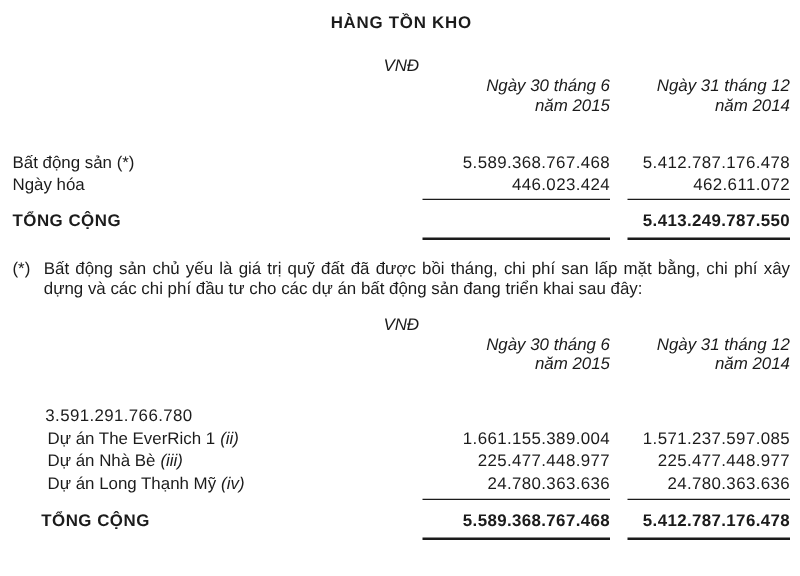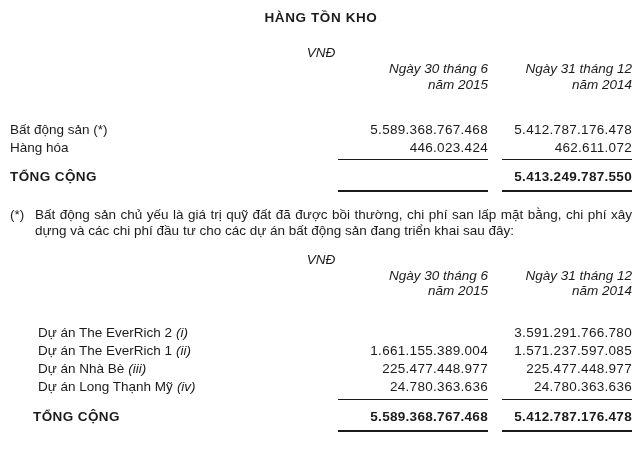--- a/index.html
+++ b/index.html
@@ -75,21 +75,21 @@
     </div>
 
     <div class="data-rows">
       <div class="row">
         <div class="lbl">Bất động sản (*)</div>
         <div class="num">5.589.368.767.468</div>
         <div class="gap"></div>
         <div class="num2">5.412.787.176.478</div>
       </div>
       <div class="row">
-        <div class="lbl">Hàng hóa</div>
+        <div class="lbl">Ngày hóa</div>
         <div class="num">446.023.424</div>
         <div class="gap"></div>
         <div class="num2">462.611.072</div>
       </div>
 
       <div class="row rule-row">
         <div class="lbl"></div>
         <div class="num">
             <div class="hr"></div>
           </div>
@@ -113,42 +113,41 @@
         <div class="gap"></div>
         <div class="num2">
             <div class="hr"></div>
           </div>
       </div>
     </div>
   </section>
 
   <div class="footnote">
     <span class="marker">(*)</span>
-    <div class="ftext">Bất động sản chủ yếu là giá trị quỹ đất đã được bồi thường, chi phí san lấp mặt bằng, chi phí xây dựng và các chi phí đầu tư cho các dự án bất động sản đang triển khai sau đây:</div>
+    <div class="ftext">Bất động sản chủ yếu là giá trị quỹ đất đã được bồi tháng, chi phí san lấp mặt bằng, chi phí xây dựng và các chi phí đầu tư cho các dự án bất động sản đang triển khai sau đây:</div>
   </div>
 
   <section>
     <div class="currency second">VNĐ</div>
 
     <div class="row hdr-row">
       <div class="lbl"></div>
       <div class="num hdr">
         <div>Ngày 30 tháng 6</div>
         <div>năm 2015</div>
       </div>
       <div class="gap"></div>
       <div class="num2 hdr">
         <div>Ngày 31 tháng 12</div>
         <div>năm 2014</div>
       </div>
     </div>
 
     <div class="data-rows t2">
       <div class="row">
-        <div class="lbl indent"><span>Dự án The EverRich 2</span><span class="it">(i)</span></div>
         <div class="gap"></div>
         <div class="num2">3.591.291.766.780</div>
       </div>
       <div class="row">
         <div class="lbl indent"><span>Dự án The EverRich 1</span><span class="it">(ii)</span></div>
         <div class="num">1.661.155.389.004</div>
         <div class="gap"></div>
         <div class="num2">1.571.237.597.085</div>
       </div>
       <div class="row">

